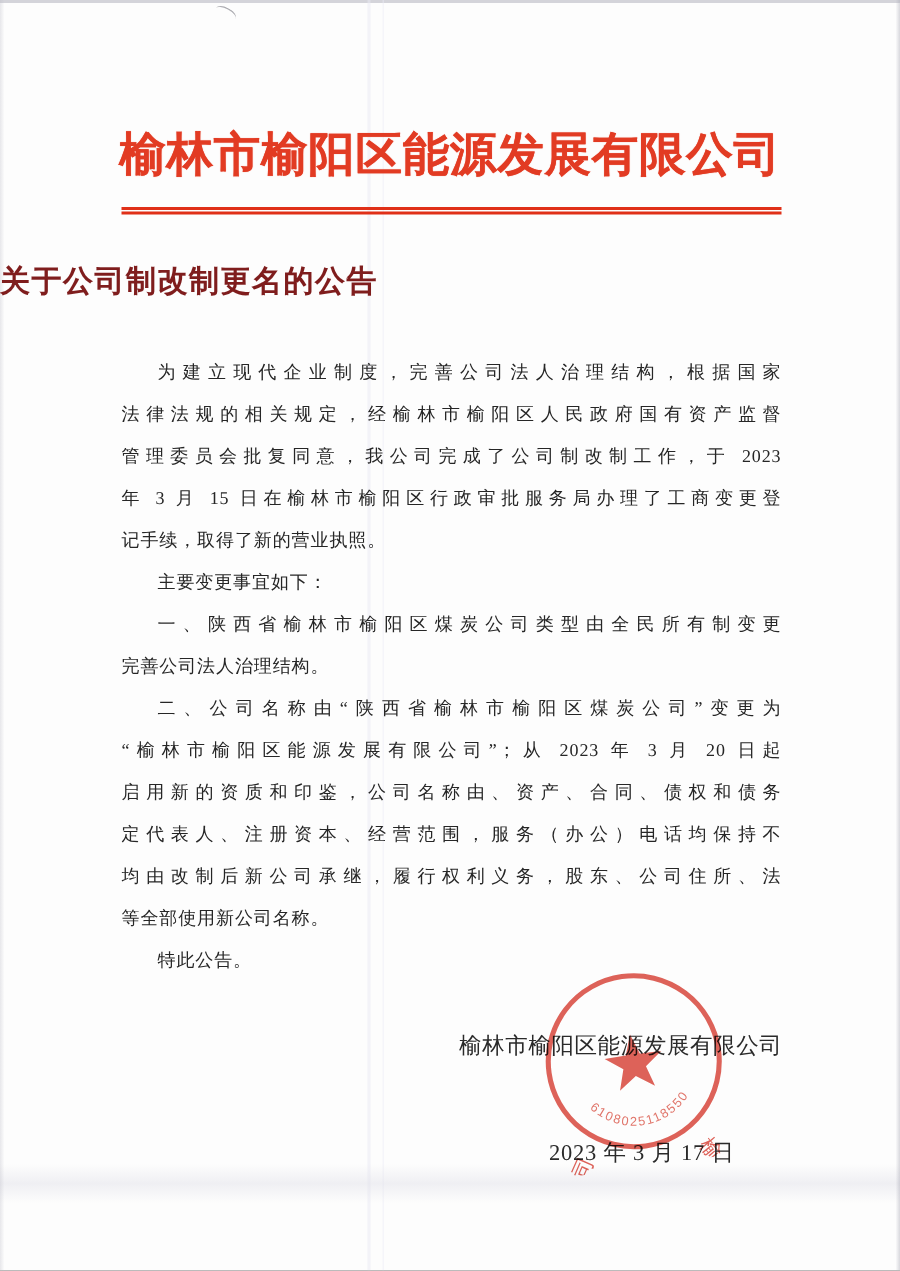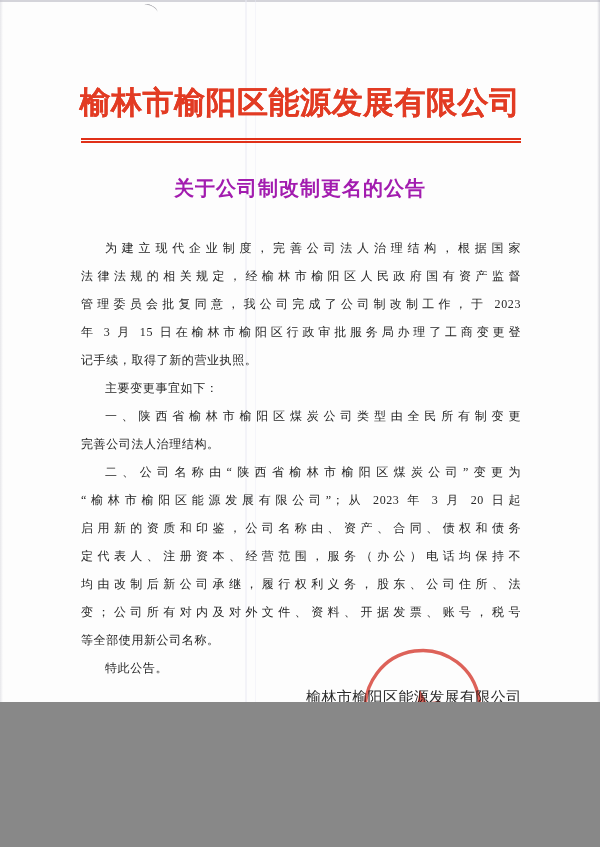--- a/index.html
+++ b/index.html
@@ -1,18 +1,18 @@
 <!DOCTYPE html>
 <html><head>
 <meta charset="utf-8">
 <style>
   html,body{margin:0;padding:0;background:#888;}
   .page{
     position:relative;
-    width:600px;height:702px;
+    width:600px;height:847px;
     margin:0 auto;
     background:#fdfdfd;
     overflow:hidden;
     font-family:"Liberation Serif", serif;
   }
   
   .scan-topline{position:absolute;top:0;left:0;width:100%;height:2px;background:#c6c6cd;opacity:.75;}
   .scan-scratch{position:absolute;top:5px;left:143px;width:15px;height:7px;border-top:1.5px solid #9a9aa0;border-radius:50%;transform:rotate(28deg);opacity:.8;}
   .scan-streak1{position:absolute;top:0;left:245px;width:2px;height:100%;background:#e9e9f4;opacity:.5;}
   .scan-streak2{position:absolute;top:0;left:255px;width:1px;height:100%;background:#ececf6;opacity:.45;}
@@ -32,27 +32,27 @@
     text-shadow:0 0 .5px #e23b23;
   }
   .red-rule{
     position:absolute;top:138px;left:81px;width:440px;height:5px;
     box-sizing:border-box;
     border-top:2px solid #e03018;
     border-bottom:2px solid #e03018;
   }
   .doc-title{
     position:absolute;top:174px;left:0;width:100%;
-    text-align:center;
+    text-align:left;
     font-family:"Liberation Sans", sans-serif;
     font-weight:700;
     font-size:20px;
     line-height:28px;
     letter-spacing:1px;
-    color:#a21caf;
+    color:#7f1d1d;
   }
   .body-block{
     position:absolute;top:234px;left:81px;width:440px;
     font-size:12px;
     line-height:28px;
     letter-spacing:.6px;
     color:#262626;
   }
   .body-line{height:28px;white-space:nowrap;}
   .body-line.fill{white-space:normal;text-align:justify;text-align-last:justify;overflow:hidden;}
@@ -102,21 +102,20 @@
       <div class="body-line fill">年 3 月 15 日在榆林市榆阳区行政审批服务局办理了工商变更登</div>
       <div class="body-line">记手续，取得了新的营业执照。</div>
       <div class="body-line indent">主要变更事宜如下：</div>
       <div class="body-line fill indent">一、陕西省榆林市榆阳区煤炭公司类型由全民所有制变更</div>
       <div class="body-line">完善公司法人治理结构。</div>
       <div class="body-line fill indent">二、公司名称由“陕西省榆林市榆阳区煤炭公司”变更为</div>
       <div class="body-line fill">“榆林市榆阳区能源发展有限公司”；从 2023 年 3 月 20 日起</div>
       <div class="body-line fill">启用新的资质和印鉴，公司名称由、资产、合同、债权和债务</div>
       <div class="body-line fill">定代表人、注册资本、经营范围，服务（办公）电话均保持不</div>
       <div class="body-line fill">均由改制后新公司承继，履行权利义务，股东、公司住所、法</div>
-      <div class="body-line fill">变；公司所有对内及对外文件、资料、开据发票、账号，税号</div>
       <div class="body-line">等全部使用新公司名称。</div>
       <div class="body-line indent">特此公告。</div>
     </div>
 
   <div class="sig-company">榆林市榆阳区能源发展有限公司</div>
 
   <div class="sig-date">2023 年 3 月 17 日</div>
 
   <div class="seal">
     <svg viewBox="0 0 141 141" xmlns="http://www.w3.org/2000/svg">

